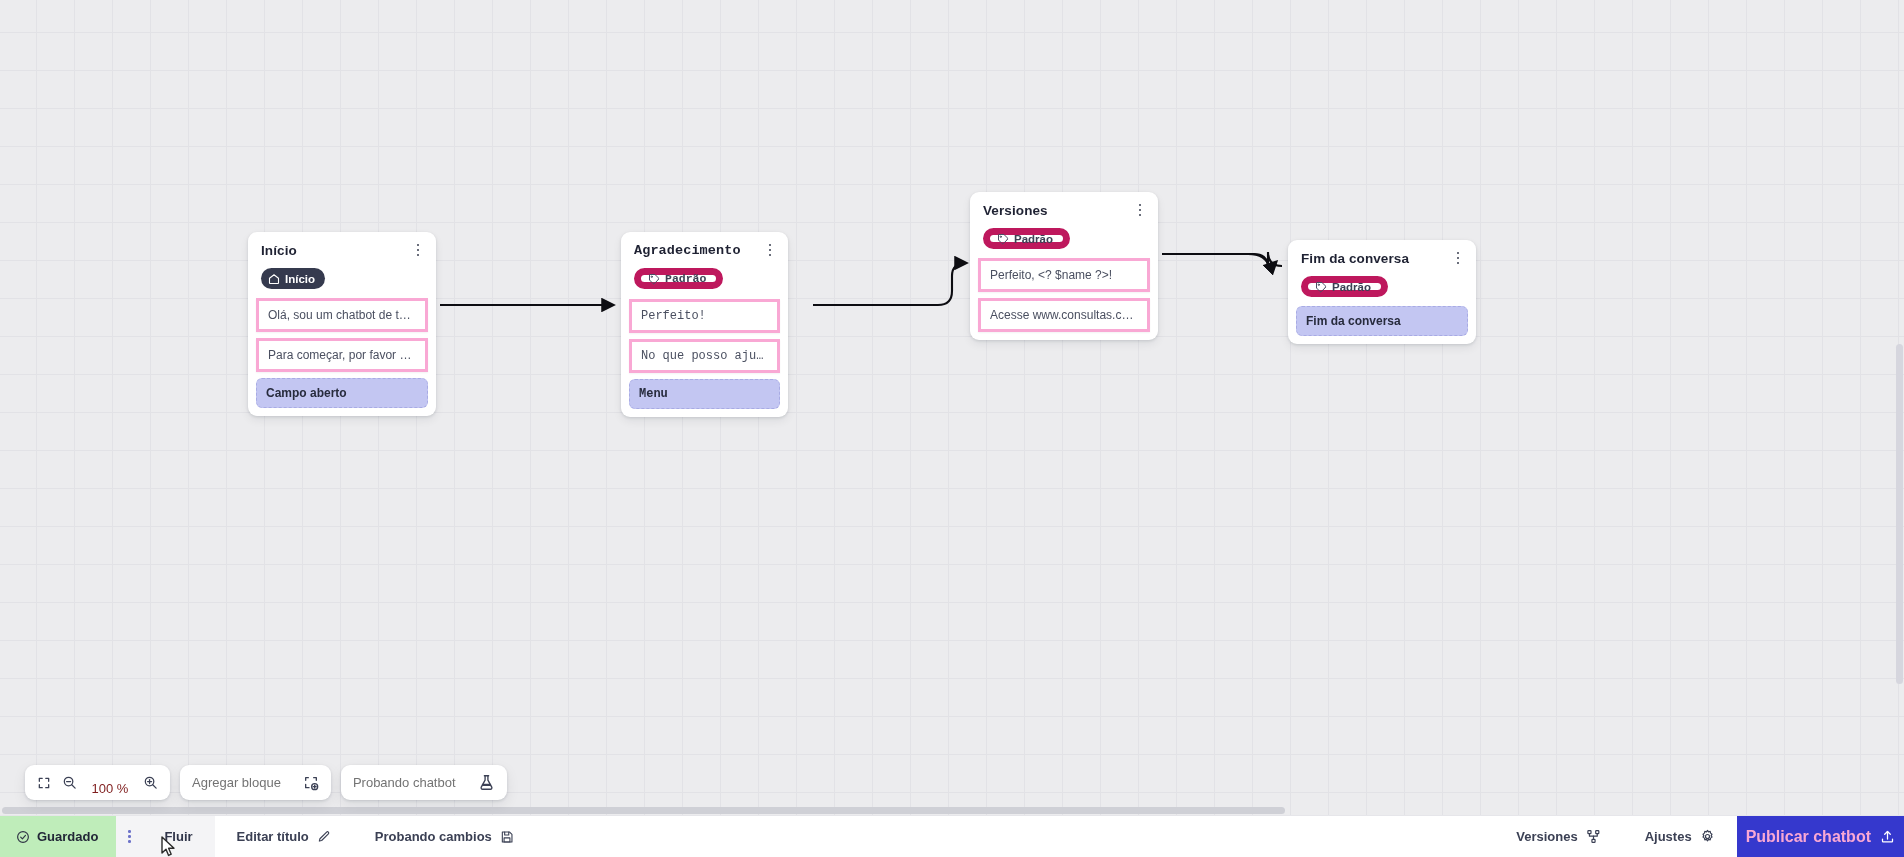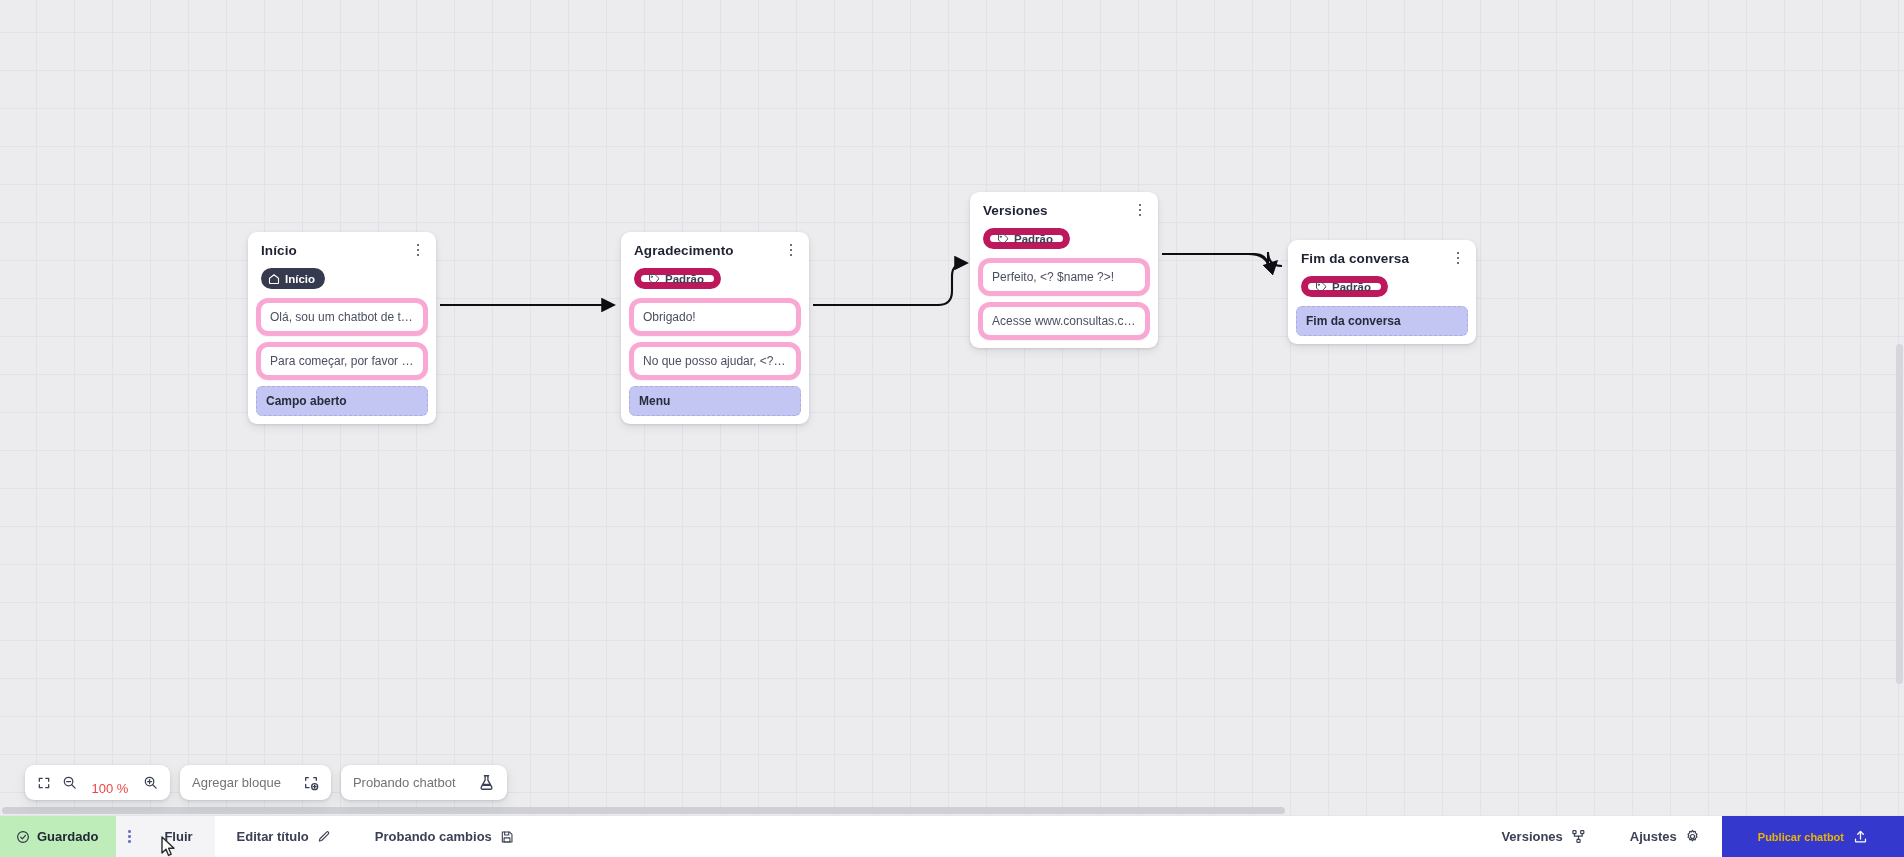--- a/index.html
+++ b/index.html
@@ -106,22 +106,22 @@
   .pill svg { display: block; }
 
   .node-body {
     padding: 0 8px 8px 8px;
     display: flex;
     flex-direction: column;
     gap: 6px;
   }
   .msg {
     background: #ffffff;
-    border: 5px solid #f9a8d4;
-    border-radius: 12px;
+    border: 3px solid #f9a8d4;
+    border-radius: 0;
     padding: 6px 9px;
     font-size: 12px;
     color: #4a4f60;
     line-height: 16px;
     white-space: nowrap;
     overflow: hidden;
     text-overflow: ellipsis;
     box-shadow: 0 1px 1.5px rgba(16,24,40,.05);
   }
   .opt {
@@ -133,21 +133,21 @@
     font-weight: 700;
     color: #272b3d;
     line-height: 16px;
     white-space: nowrap;
     overflow: hidden;
     text-overflow: ellipsis;
   }
 
   
   #node-inicio       { left: 248px;  top: 232px; width: 188px; }
-  #node-agradecimento{ left: 621px;  top: 232px; width: 188px; }
+  #node-agradecimento{ left: 621px;  top: 232px; width: 167px; font-family: Liberation Mono, monospace; }
   #node-consultas    { left: 970px;  top: 192px; width: 188px; }
   #node-fim          { left: 1288px; top: 240px; width: 188px; }
 
   
   #float-toolbar {
     position: absolute;
     left: 25px;
     bottom: 57px;
     display: flex;
     gap: 10px;
@@ -169,21 +169,21 @@
     align-items: center;
     gap: 22px;
     cursor: pointer;
     font-size: 13px;
     color: #737373;
     font-weight: 400;
     white-space: nowrap;
   }
   .zoom-val {
     font-size: 13px;
-    color: #ef4444;
+    color: #7f1d1d;
     min-width: 44px;
     text-align: center;
     white-space: nowrap;
     margin-top: 12px;
   }
   .icon-btn { display: flex; align-items: center; cursor: pointer; }
 
   
   #hscroll {
     position: absolute;
@@ -271,24 +271,24 @@
     font-weight: 700;
     color: #30354a;
   }
   .tab-item.plain { font-weight: 700; }
 
   #publish-btn {
     display: flex;
     align-items: center;
     gap: 9px;
     background: #3538cd;
-    color: #eab308;
-    font-size: 11px;
+    color: #f9a8d4;
+    font-size: 16px;
     font-weight: 700;
-    padding: 0 36px;
+    padding: 0 9px;
     cursor: pointer;
     white-space: nowrap;
   }
 
   
   #cursor {
     position: absolute;
     left: 160px;
     top: 836px;
     z-index: 60;
@@ -349,21 +349,21 @@
         </div>
         <span class="pill default">
           <svg width="12" height="12" viewBox="0 0 24 24" fill="none" stroke="#4a4f63" stroke-width="2" stroke-linecap="round" stroke-linejoin="round">
             <path d="M20.6 13.2 L12.8 21 a2 2 0 0 1 -2.8 0 L3 14 V4 a1 1 0 0 1 1 -1 h10 l6.6 6.6 a2 2 0 0 1 0 2.8 z"></path>
             <circle cx="7.5" cy="7.5" r="1.3"></circle>
           </svg>
           <span>Padrão</span>
         </span>
       </div>
       <div class="node-body">
-        <div class="msg">Obrigado!</div>
+        <div class="msg">Perfeito!</div>
         <div class="msg">No que posso ajudar, &lt;? $name ...</div>
         <div class="opt">Menu</div>
       </div>
     </div>
 
     <div class="node" id="node-consultas">
       <div class="node-head">
         <div class="node-title">Versiones</div>
         <div class="dots">
           <i></i>

